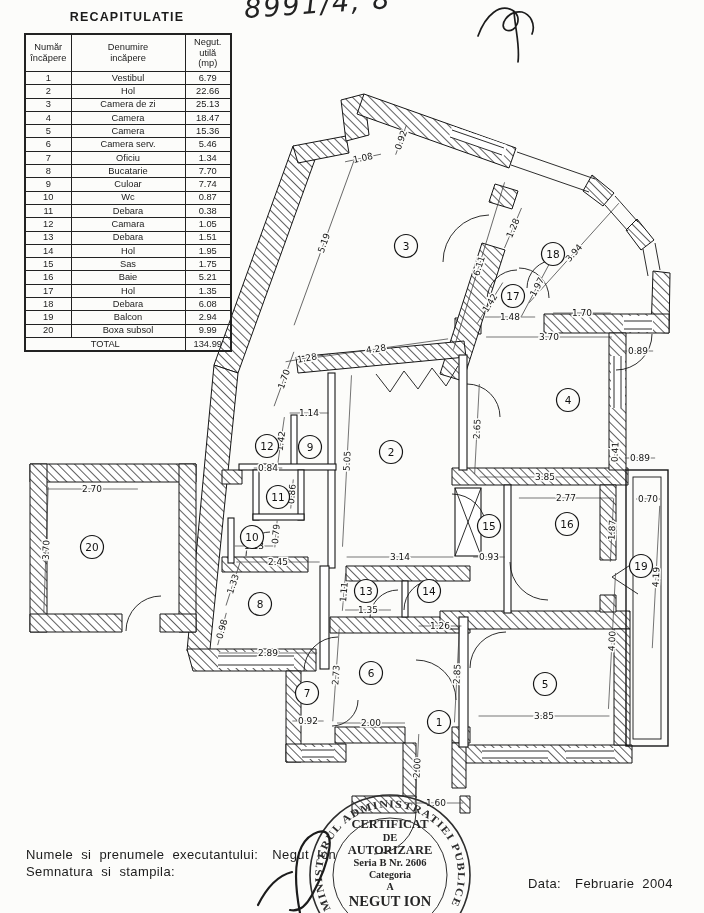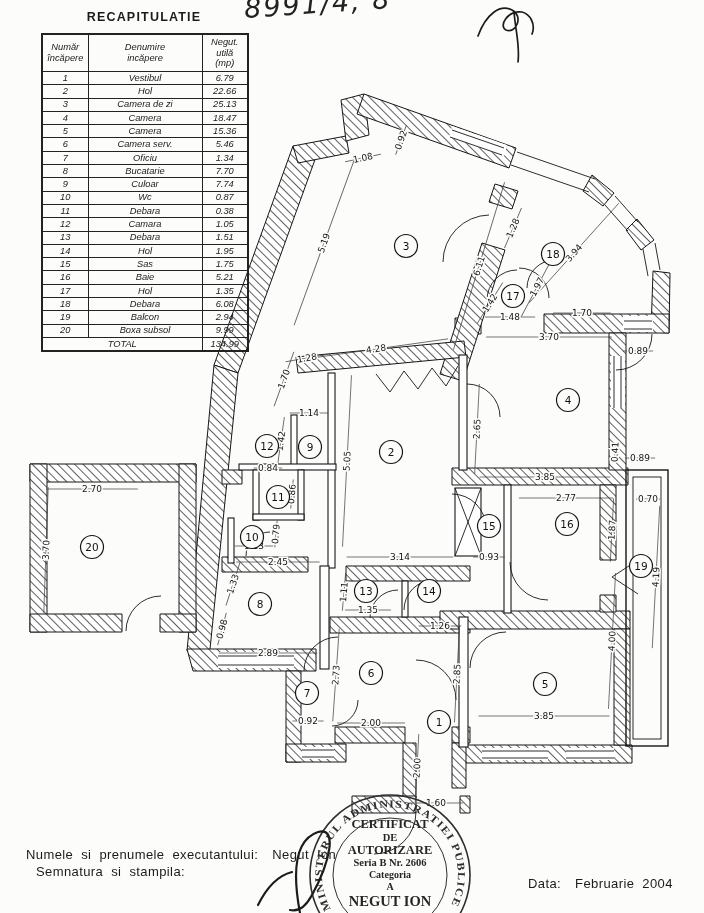--- a/index.html
+++ b/index.html
@@ -1,28 +1,28 @@
 <!DOCTYPE html>
 <html><head>
 <meta charset="utf-8">
 <style>
   html,body{margin:0;padding:0;background:#e8e8e6;}
   .page{position:relative;width:704px;height:913px;background:#fcfcfa;overflow:hidden;
         font-family:"Liberation Sans",sans-serif;color:#161616;}
   
-  .recap{position:absolute;left:41px;top:10px;z-index:3;width:196px;}
+  .recap{position:absolute;left:24px;top:10px;z-index:3;width:196px;}
   .recap-title{width:206px;text-align:center;font-size:12.5px;font-weight:bold;
                letter-spacing:1.2px;margin-bottom:9px;color:#1b1b1b;}
   table.recap-t{border-collapse:collapse;width:206px;table-layout:fixed;
                 font-size:9.3px;color:#1b1b1b;}
   table.recap-t th,table.recap-t td{border:1px solid #222;text-align:center;
       padding:0 1px;height:12.3px;line-height:1.15;overflow:hidden;white-space:nowrap;}
   table.recap-t th{white-space:pre-line;font-weight:normal;height:36px;font-size:9.3px;}
   table.recap-t col.c1{width:46px;} table.recap-t col.c2{width:114px;} table.recap-t col.c3{width:46px;}
-  table.recap-t{border:2px solid #222;font-style:italic;}
+  table.recap-t{border:2px solid #222;}
   
   .file-no{position:absolute;left:244px;top:-12px;z-index:3;font-family:"DejaVu Sans",sans-serif;
            font-style:italic;font-size:27px;color:#222;transform:rotate(-4deg);letter-spacing:2px;}
   .foot{position:absolute;z-index:1;font-size:13px;letter-spacing:.4px;word-spacing:4px;color:#1b1b1b;}
   .foot b{font-weight:normal;margin-left:14px;}
   
   svg.plan{position:absolute;left:0;top:0;z-index:2;pointer-events:none;}
   .wall{fill:url(#hatch);stroke:#161616;stroke-width:1;}
   .part{fill:#ffffff;stroke:#161616;stroke-width:1.1;}
   .thin{stroke:#161616;stroke-width:.9;fill:none;}
@@ -168,21 +168,21 @@
             <td colspan="2">TOTAL</td>
             <td>134.99</td>
           </tr>
         </tbody>
     </table>
   </div>
 
   <div class="foot" style="left:26px;top:847px;">
     <span>Numele si prenumele executantului:</span><b>Negut Ion</b>
   </div>
-  <div class="foot" style="left:36px;top:864px;text-align:right;">Semnatura si stampila:</div>
+  <div class="foot" style="left:26px;top:864px;text-align:right;">Semnatura si stampila:</div>
   <div class="foot" style="left:528px;top:876px;">
     <span>Data:</span><b>Februarie 2004</b>
   </div>
 
   <svg class="plan" width="704" height="913" viewBox="0 0 704 913">
     <defs>
       <pattern id="hatch" patternUnits="userSpaceOnUse" width="6" height="6" patternTransform="rotate(-45)">
         <rect width="6" height="6" fill="#ffffff"></rect>
         <line x1="0" y1="0" x2="0" y2="6" stroke="#2a2a2a" stroke-width="1.5"></line>
       </pattern>

